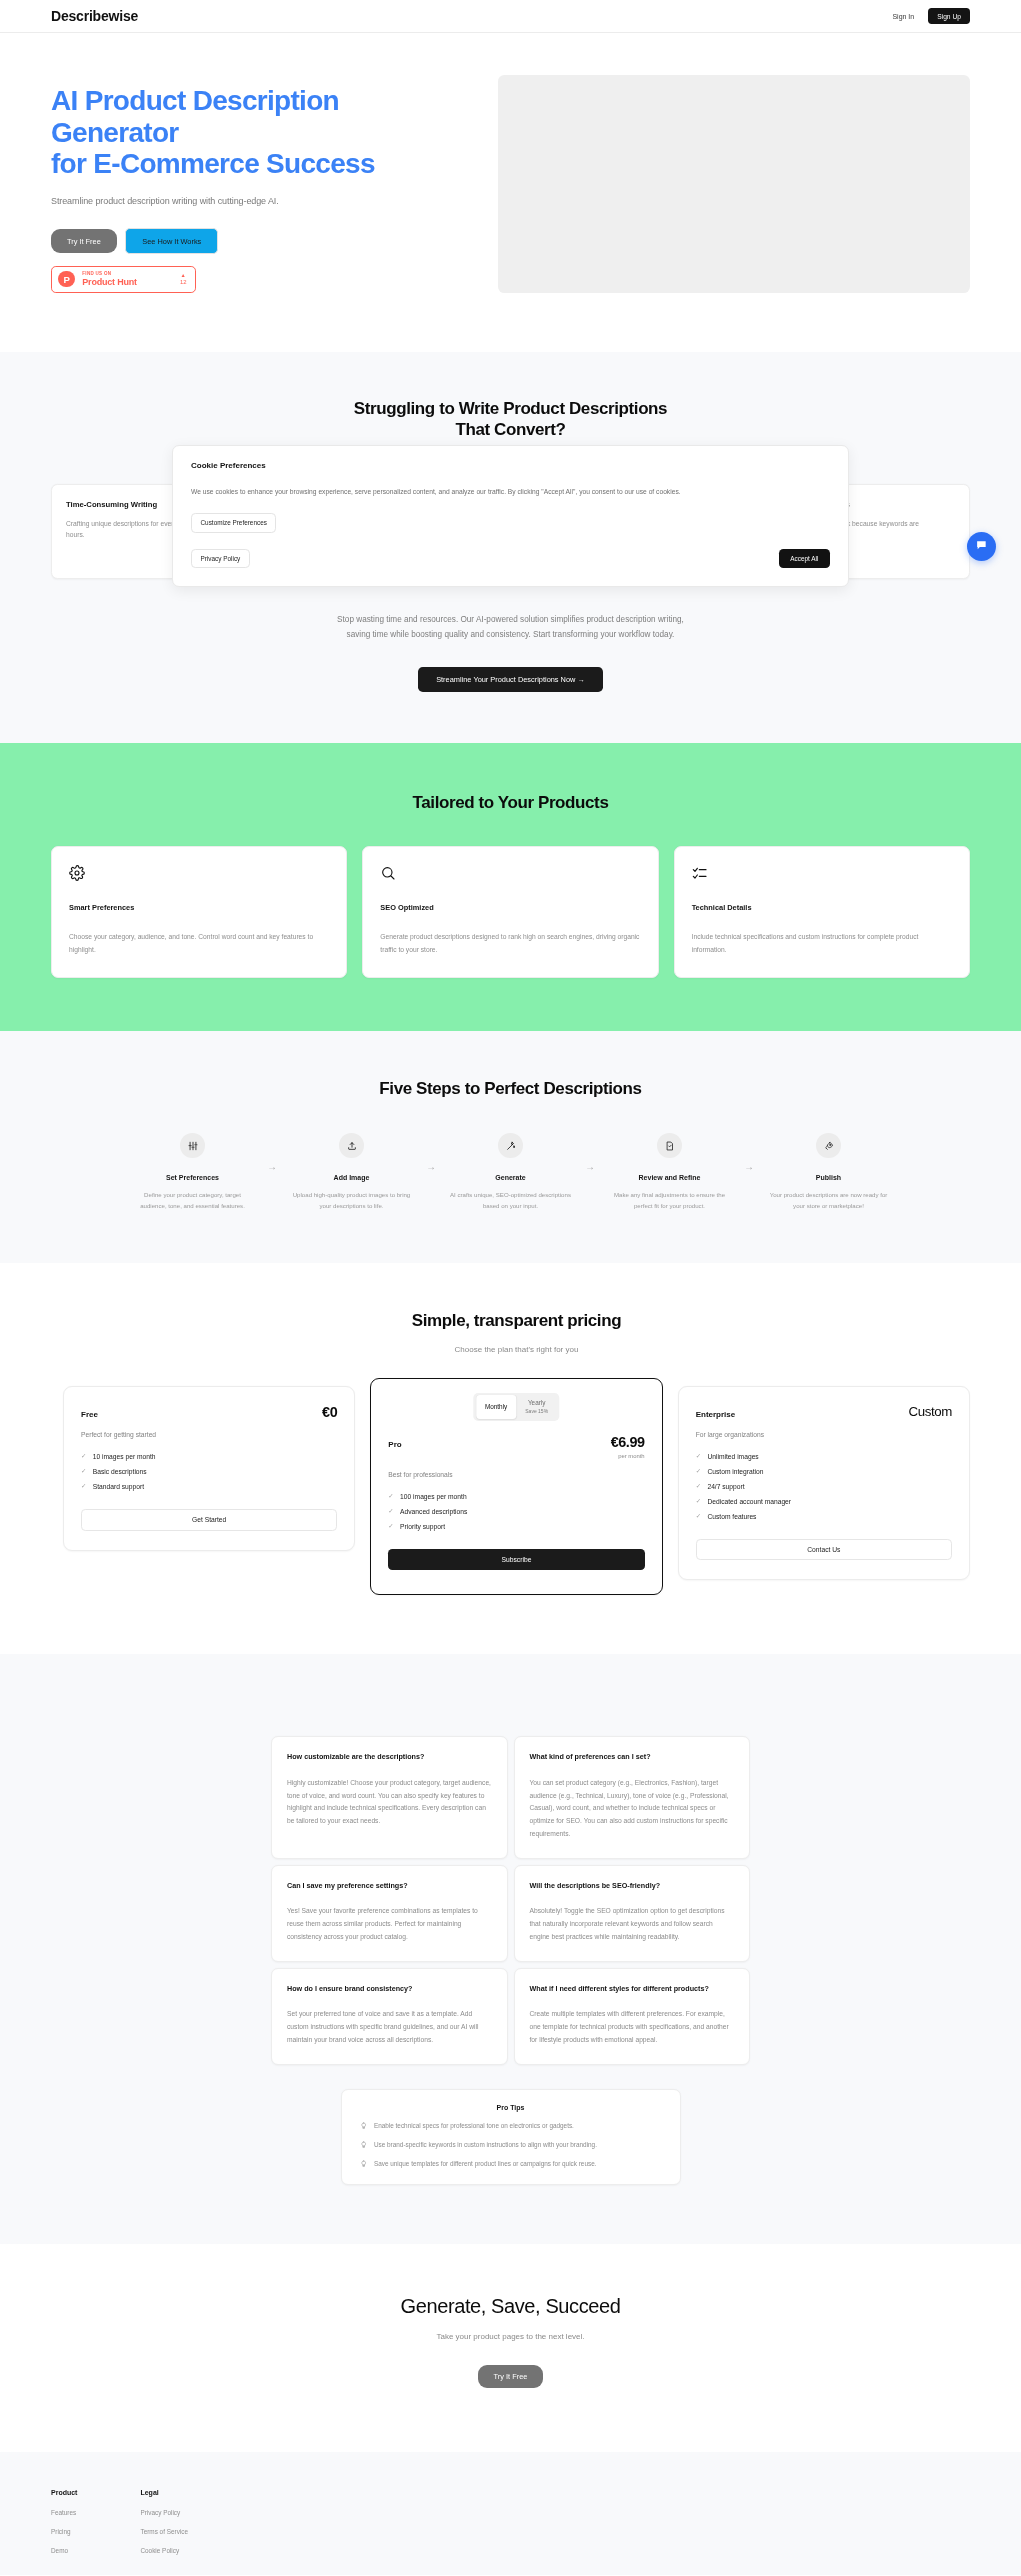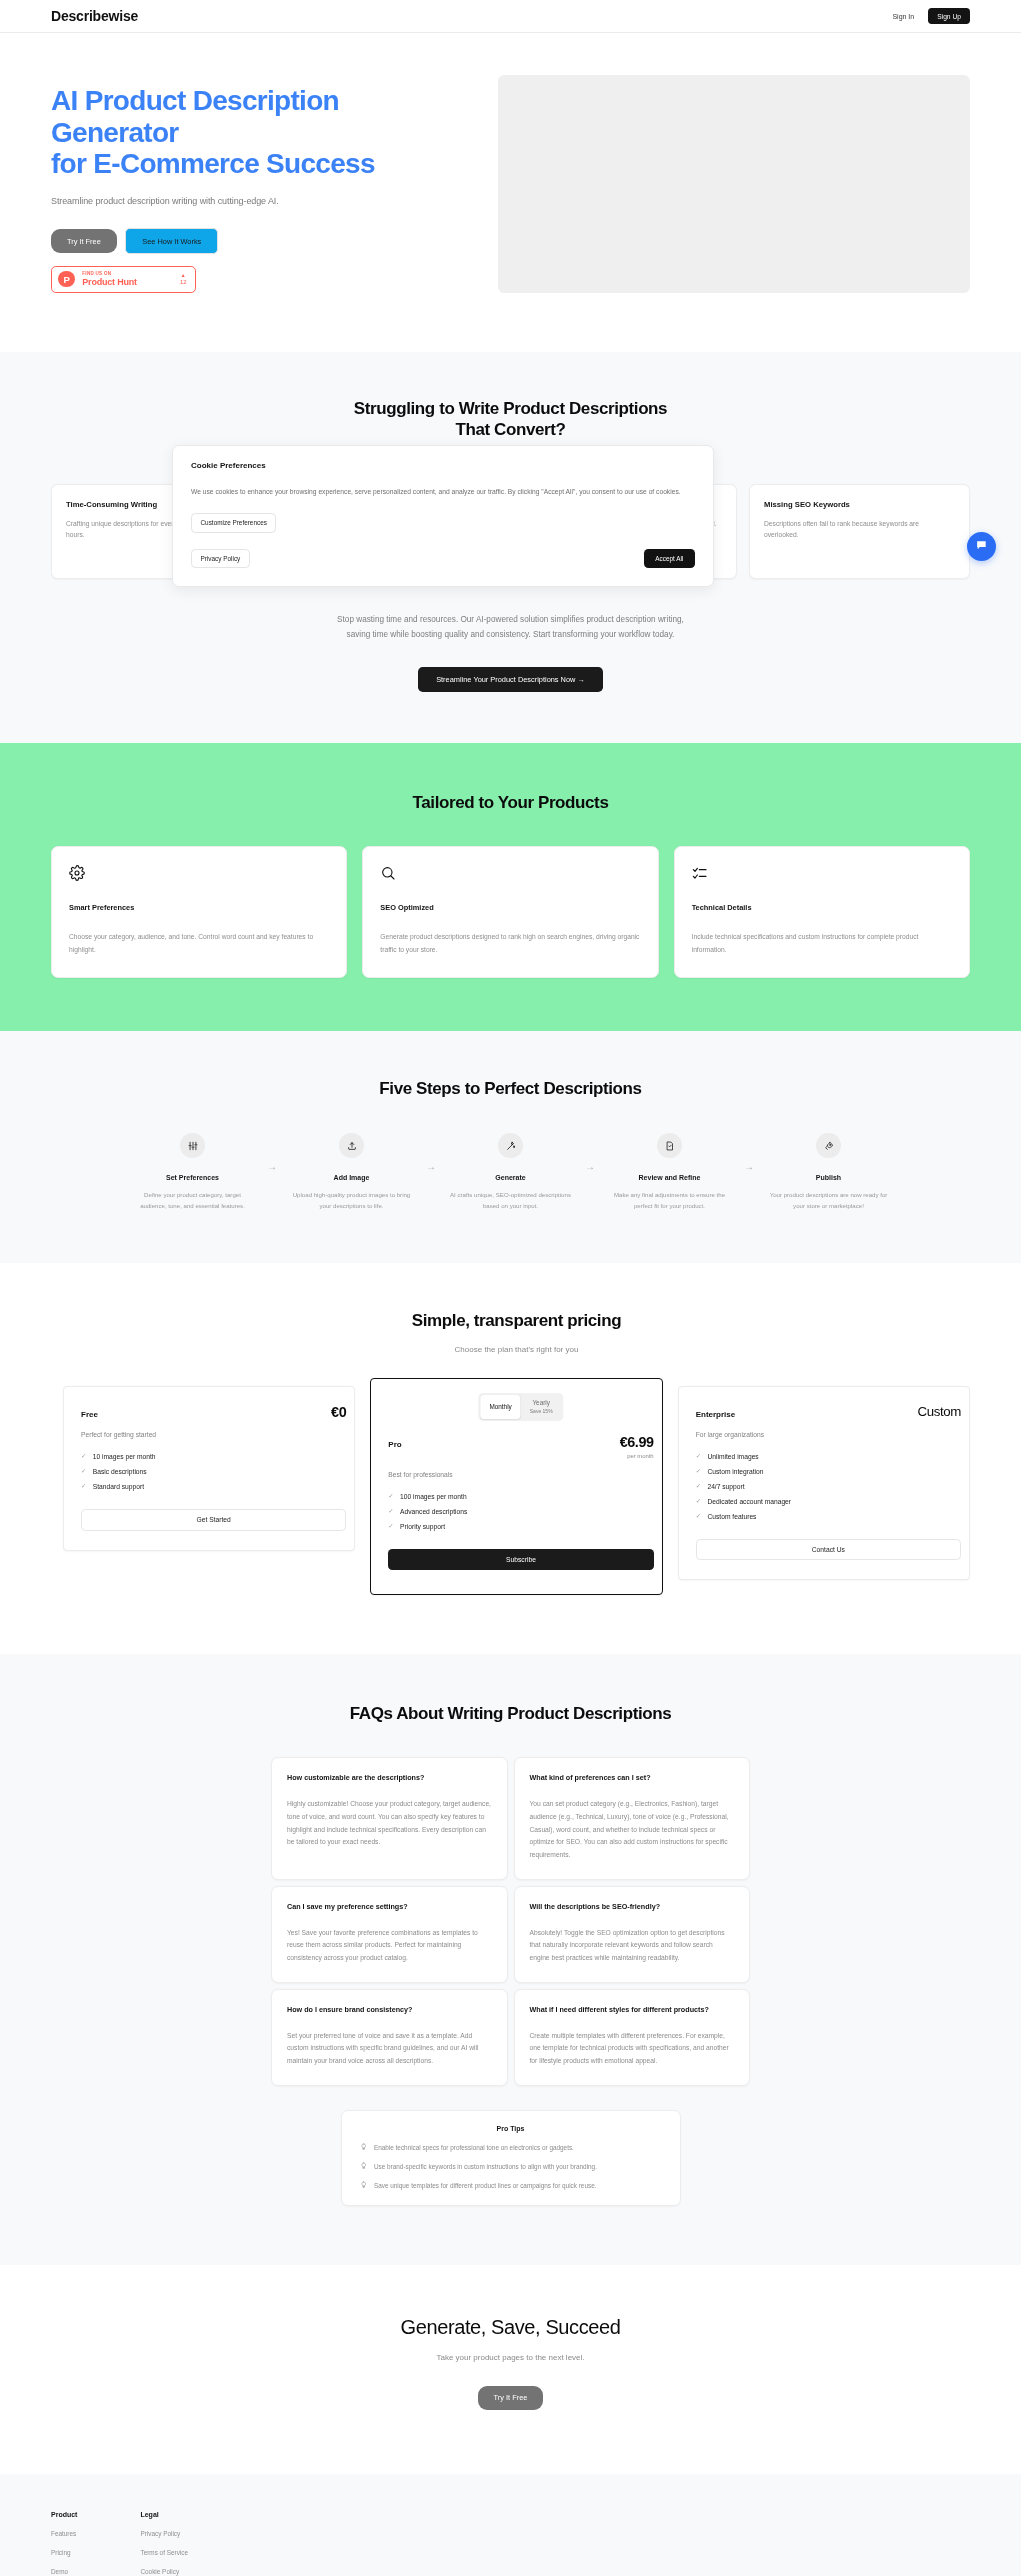--- a/index.html
+++ b/index.html
@@ -202,21 +202,21 @@
     font-size: 7.4px;
     cursor: pointer;
     font-family: inherit;
   }
 
   
   .cookie-banner {
     position: absolute;
     left: 172px;
     top: 445px;
-    width: 542px;
+    width: 677px;
     background: #ffffff;
     border: 0.5px solid #e9e9e9;
     border-radius: 7px;
     box-shadow: 0 3.2px 14px rgba(0,0,0,0.07);
     padding: 15px 18px 18px 18px;
     z-index: 40;
   }
   .cookie-title { font-size: 8px; font-weight: 700; color: #121212; }
   .cookie-body {
     margin-top: 17px;
@@ -336,22 +336,22 @@
   .pricing-grid {
     margin-top: 32px;
     display: grid;
     grid-template-columns: repeat(3, 1fr);
     gap: 15px;
     align-items: start;
   }
   .price-card {
     background: #fff;
     border: 0.5px solid #ececec;
-    border-radius: 4px;
-    padding: 18px 8px 19px 17px;
+    border-radius: 9px;
+    padding: 18px 17px 19px 17px;
     box-shadow: 0 0.5px 1.6px rgba(0,0,0,0.04);
     position: relative;
   }
   .price-card.featured {
     border: 1.1px solid #111111;
     padding-top: 14px;
     margin-top: -8.5px;
     padding-bottom: 24.5px;
   }
   .billing-toggle {
@@ -795,21 +795,20 @@
             <span>Custom features</span>
           </li>
       </ul>
       <button class="plan-btn-outline">Contact Us</button>
     </div>
 
   </div>
 </section>
 
 <section class="section-alt faq">
-  <h2 class="section-title">FAQs About Writing Product Descriptions</h2>
   <div class="faq-grid">
     <div class="faq-card">
       <div class="faq-q">How customizable are the descriptions?</div>
       <div class="faq-a">Highly customizable! Choose your product category, target audience, tone of voice, and word count. You can also specify key features to highlight and include technical specifications. Every description can be tailored to your exact needs.</div>
     </div>
     <div class="faq-card">
       <div class="faq-q">What kind of preferences can I set?</div>
       <div class="faq-a">You can set product category (e.g., Electronics, Fashion), target audience (e.g., Technical, Luxury), tone of voice (e.g., Professional, Casual), word count, and whether to include technical specs or optimize for SEO. You can also add custom instructions for specific requirements.</div>
     </div>
     <div class="faq-card">

